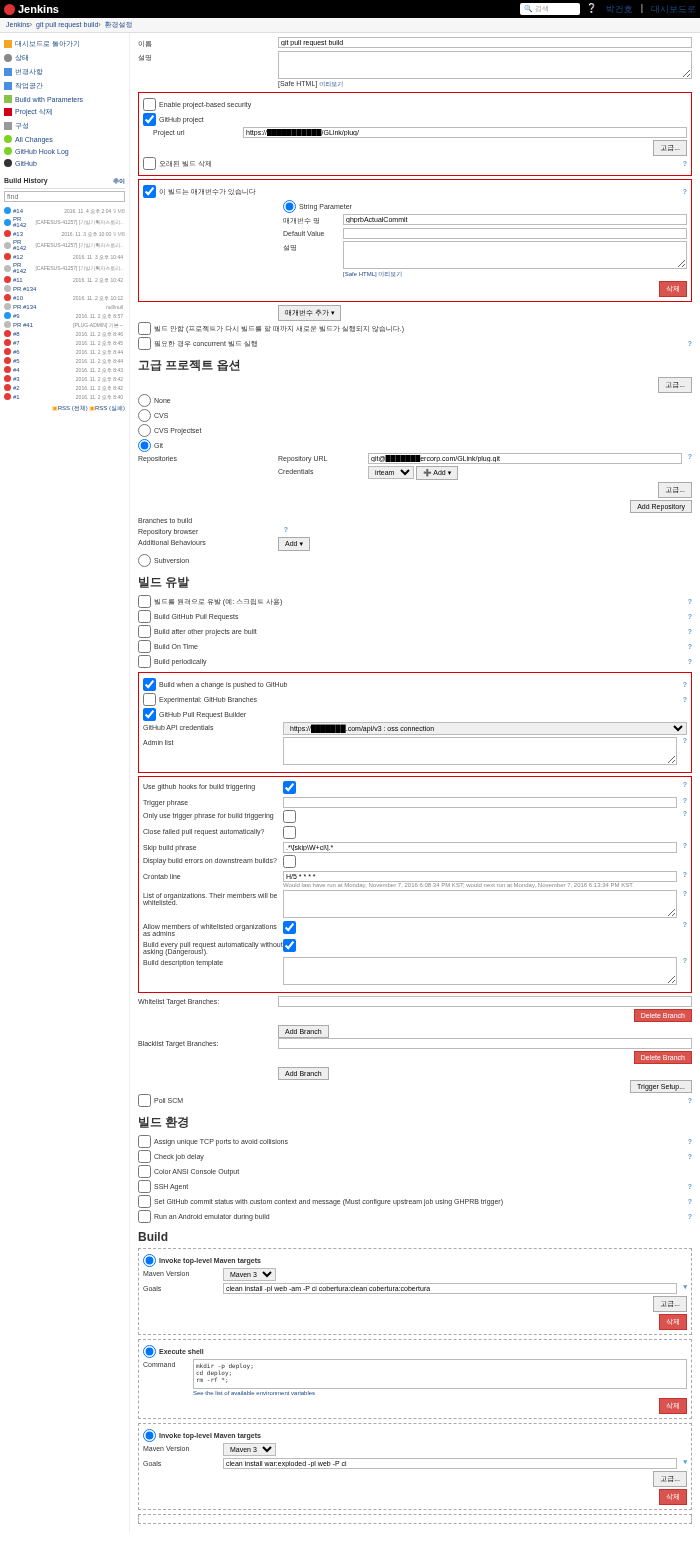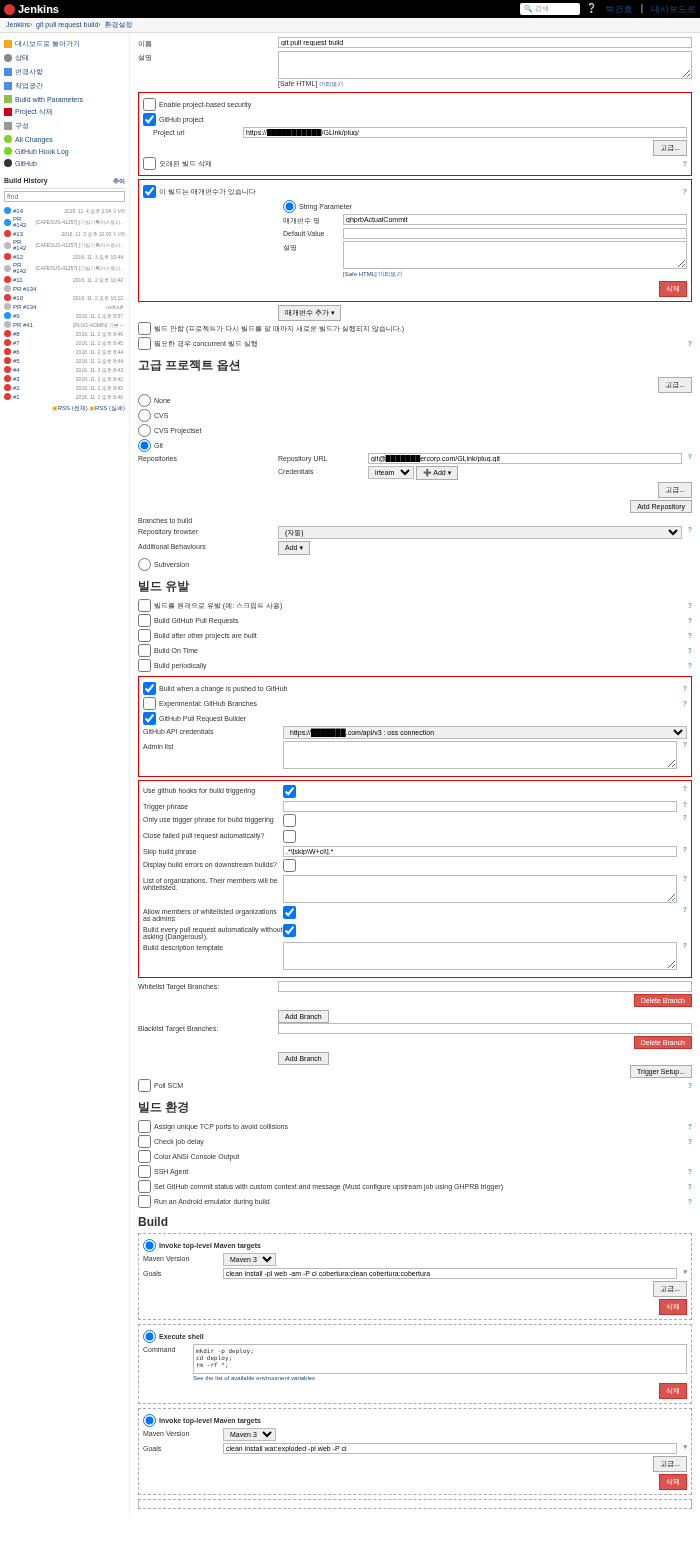--- a/index.html
+++ b/index.html
@@ -357,21 +357,20 @@
           <div style="clear:both"></div>
 </div>
       </div>
 
 <div class="form-row">
         <div class="lbl">Branches to build</div>
       </div>
 
 <div class="form-row">
         <div class="lbl">Repository browser</div>
-        <div class="ctrl"><select><option>(자동)</option></select></div>
         <div class="help">?</div>
       </div>
 <div class="form-row">
         <div class="lbl">Additional Behaviours</div>
         <div class="ctrl"><button class="btn">Add ▾</button></div>
       </div>
 <div class="chk-row">
         <input type="radio" name="scm" style="">
         <span>Subversion</span>
       </div>
@@ -450,20 +449,25 @@
           <div class="ctrl"><input type="checkbox" style=""></div>
         </div>
 <div class="form-row">
           <div class="lbl">Skip build phrase</div>
           <div class="ctrl"><input type="text" value=".*\[skip\W+ci\].*" style=""></div>
           <div class="help">?</div>
         </div>
 <div class="form-row">
           <div class="lbl">Display build errors on downstream builds?</div>
           <div class="ctrl"><input type="checkbox" style=""></div>
+        </div>
+<div class="form-row">
+          <div class="lbl">Crontab line</div>
+          <div class="ctrl"><input type="text" value="H/5 * * * *" style=""><div style="font-size:6px;color:#888">Would last have run at Monday, November 7, 2016 6:08:34 PM KST; would next run at Monday, November 7, 2016 6:13:34 PM KST.</div></div>
+          <div class="help">?</div>
         </div>
 <div class="form-row">
           <div class="lbl">List of organizations. Their members will be whitelisted.</div>
           <div class="ctrl"><textarea rows="3" style=""></textarea></div>
           <div class="help">?</div>
         </div>
 <div class="form-row">
           <div class="lbl">Allow members of whitelisted organizations as admins</div>
           <div class="ctrl"><input type="checkbox" checked="" style=""></div>
           <div class="help">?</div>

